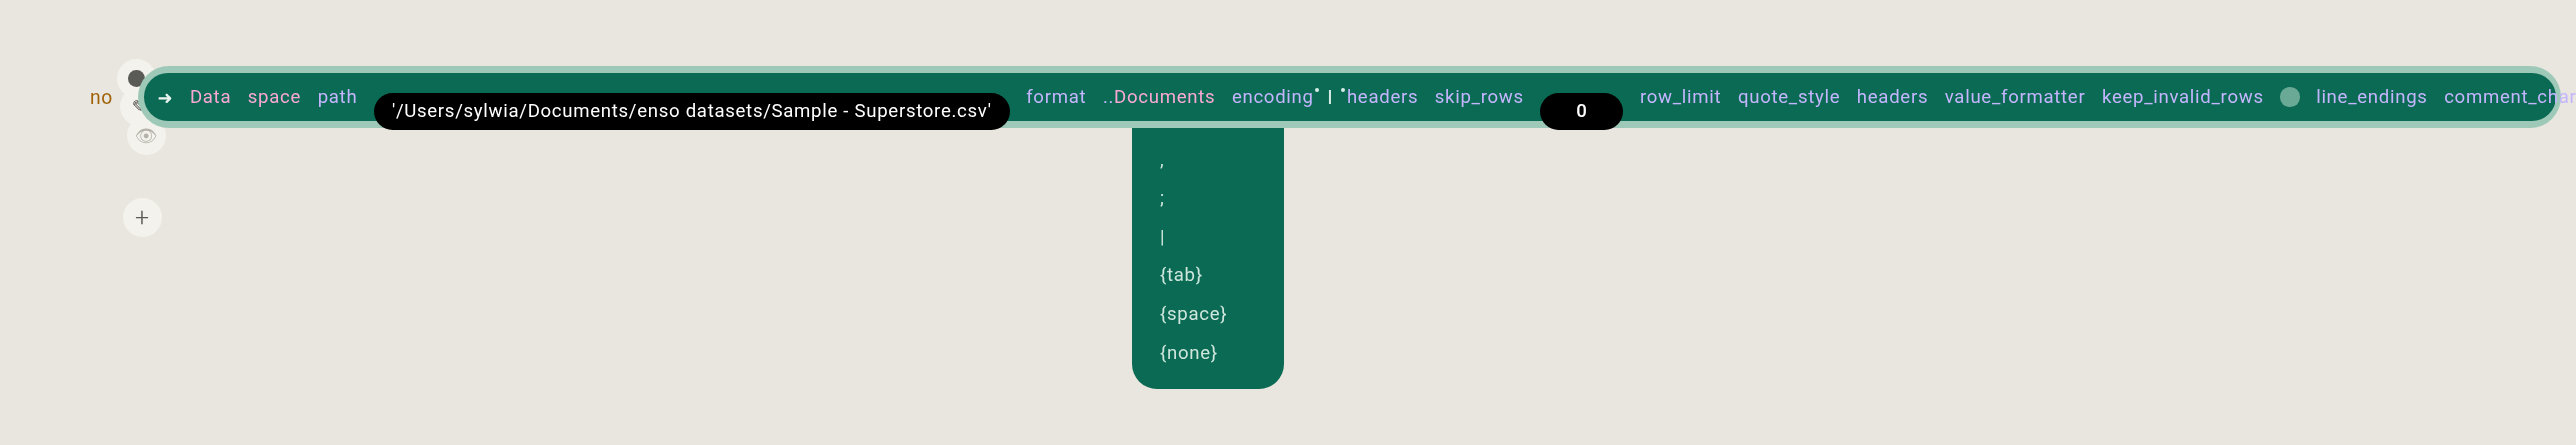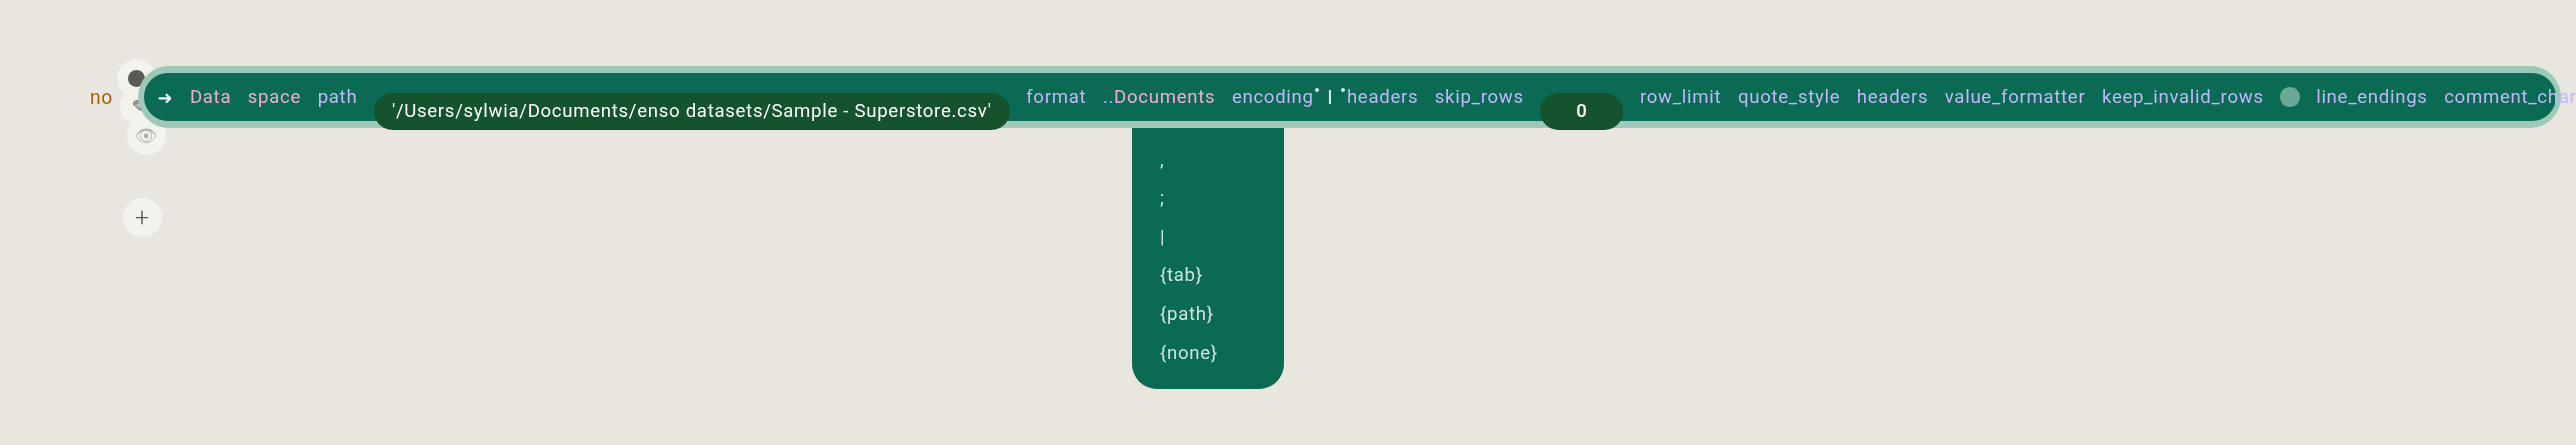--- a/index.html
+++ b/index.html
@@ -83,21 +83,21 @@
   }
   .arrow-icon {
     width: 23.5px; height: 23.5px;
     display: flex; align-items: center; justify-content: center;
     color: #e8f3ee; font-size: 18px;
   }
   .tok { color: #cfe6dd; }
   .tok.bright { color: #f9a8d4; }
   .tok.dim { color: #c4b5fd; }
   .pill {
-    background: #14532d;
+    background: #000000;
     border-radius: 19.3px;
     padding: 5.5px 18px;
     color: #ffffff;
     display: inline-flex;
     align-items: center;
     height: 37px;
     margin-top: 28px;
   }
   .pill.number { min-width: 83px; justify-content: center; font-weight: 500; }
   .delimiter-chip {
@@ -208,16 +208,16 @@
     <span class="tok dim sp">comment_character</span>
 
   </div>
 </div>
 
 <div class="dropdown">
   <div class="dropdown-item">,</div>
   <div class="dropdown-item">;</div>
   <div class="dropdown-item">|</div>
   <div class="dropdown-item">{tab}</div>
-  <div class="dropdown-item">{path}</div>
+  <div class="dropdown-item">{space}</div>
   <div class="dropdown-item">{none}</div>
 </div>
 
 
 </body></html>

